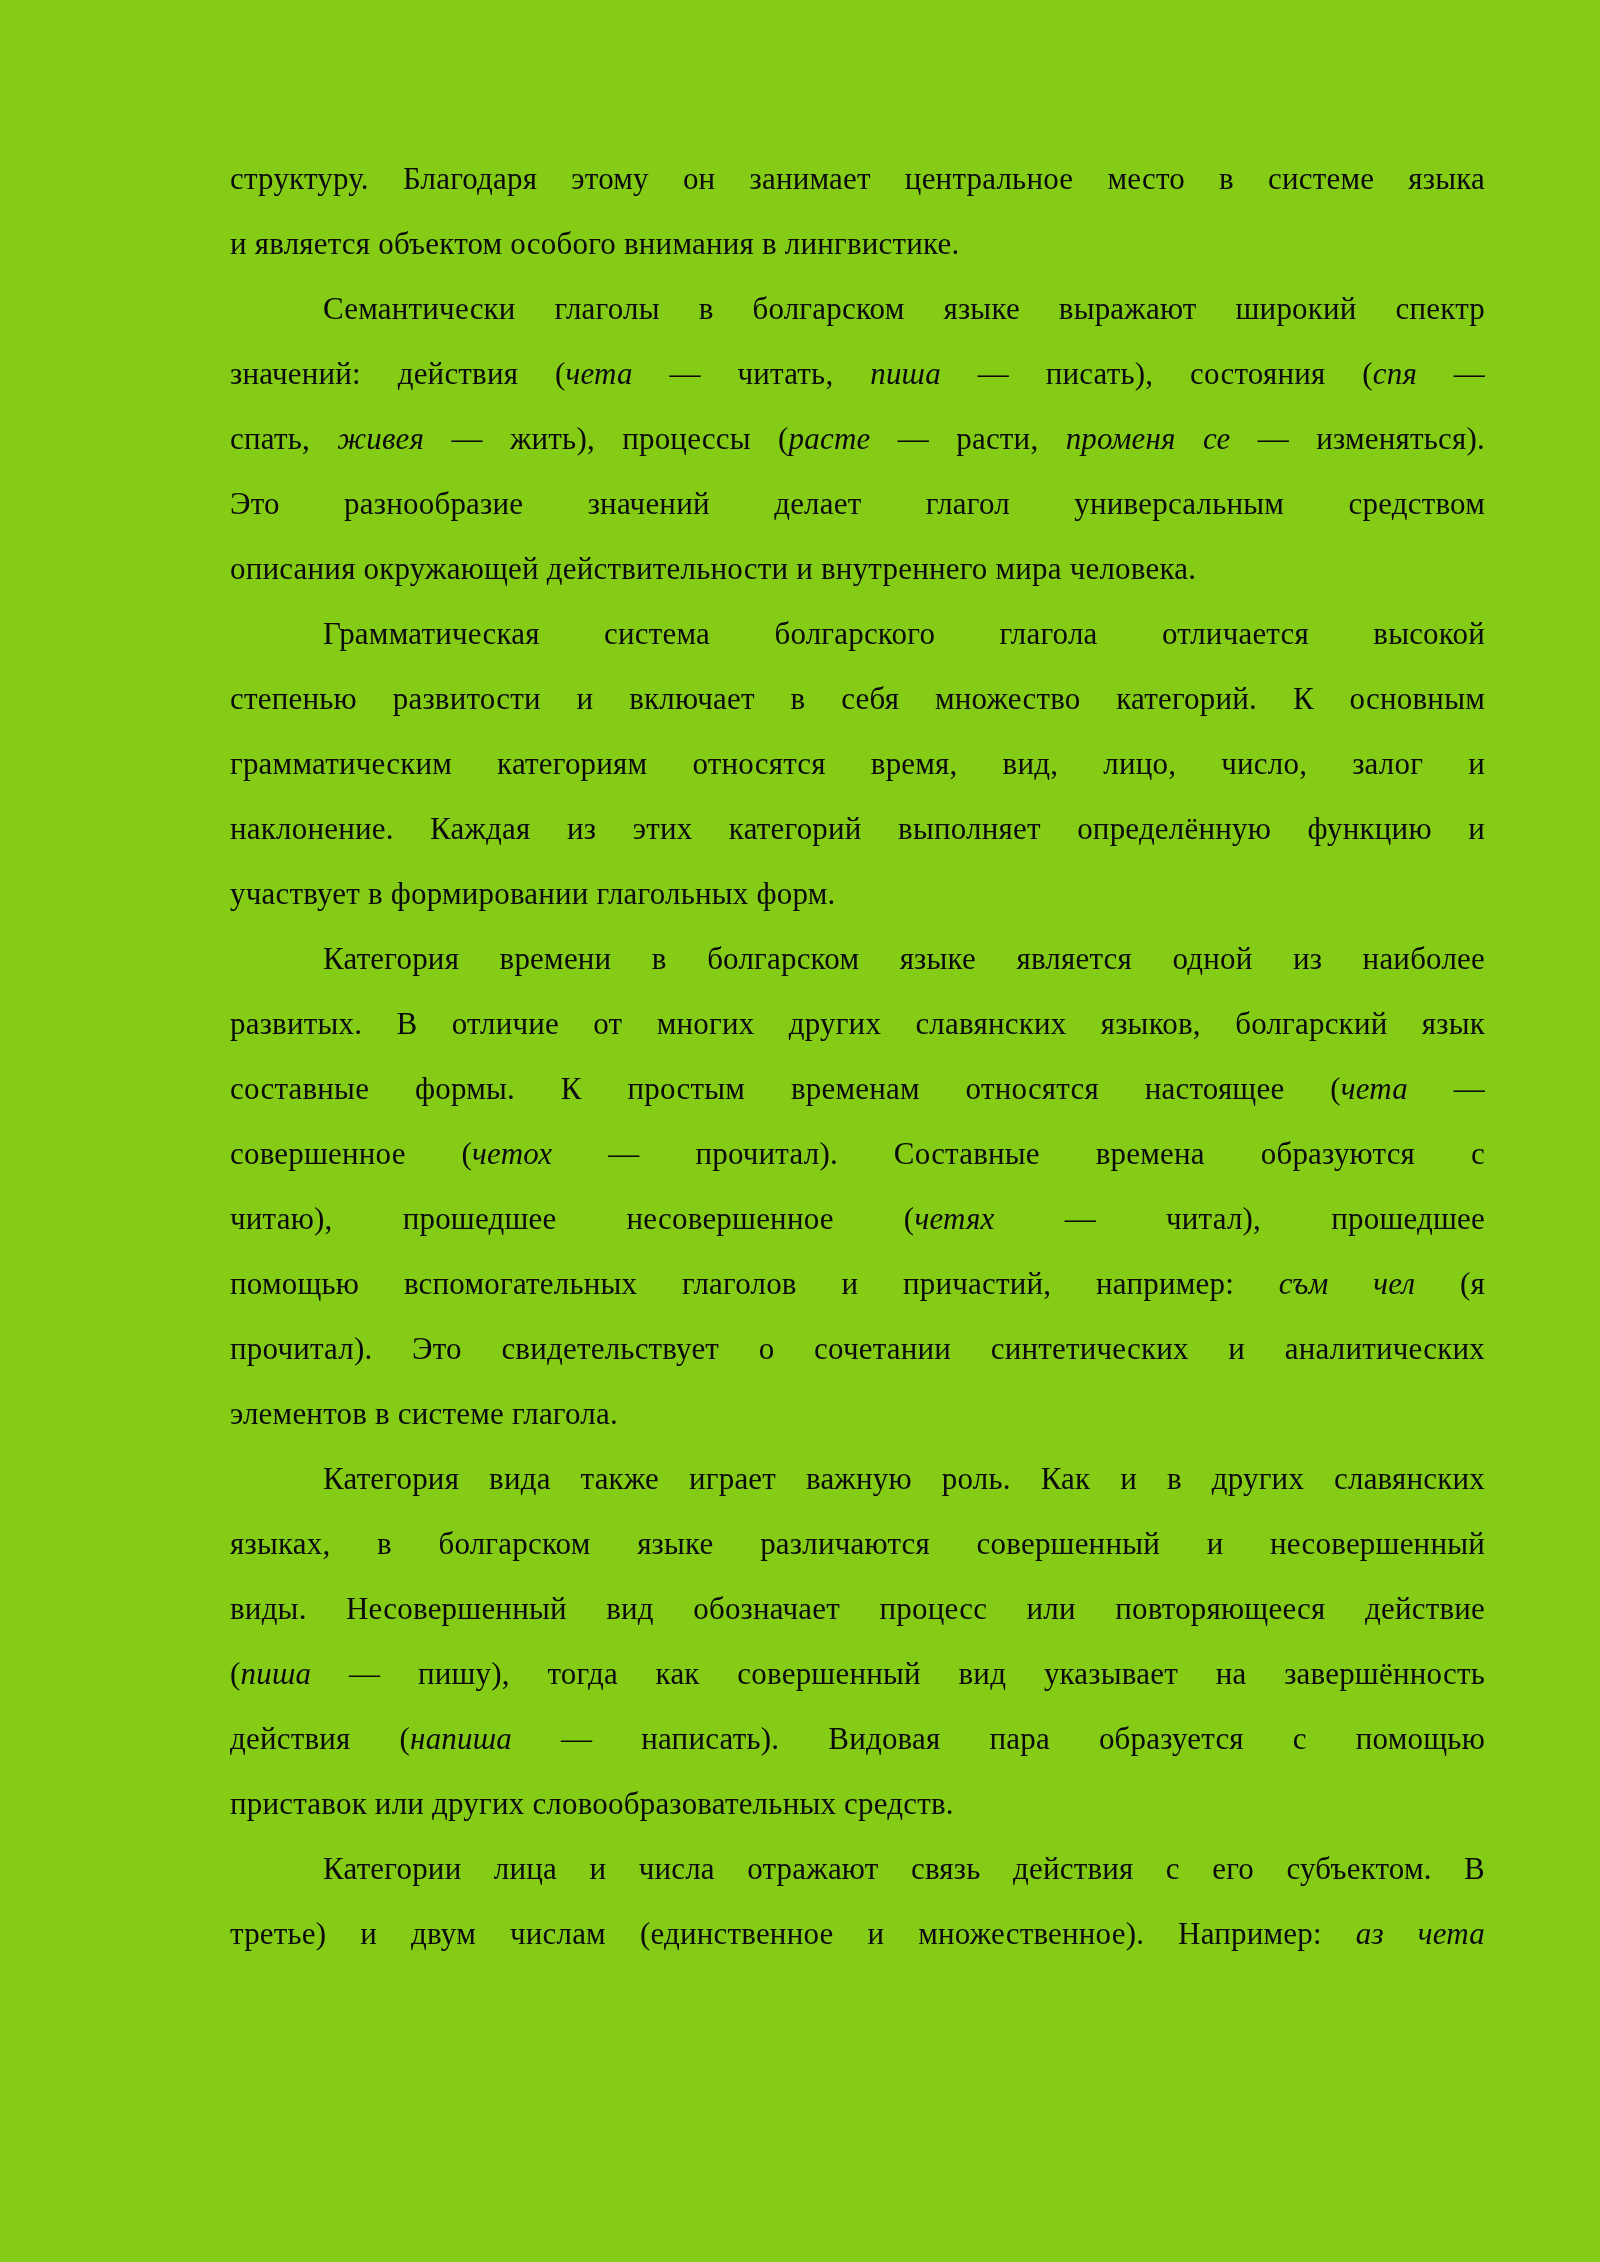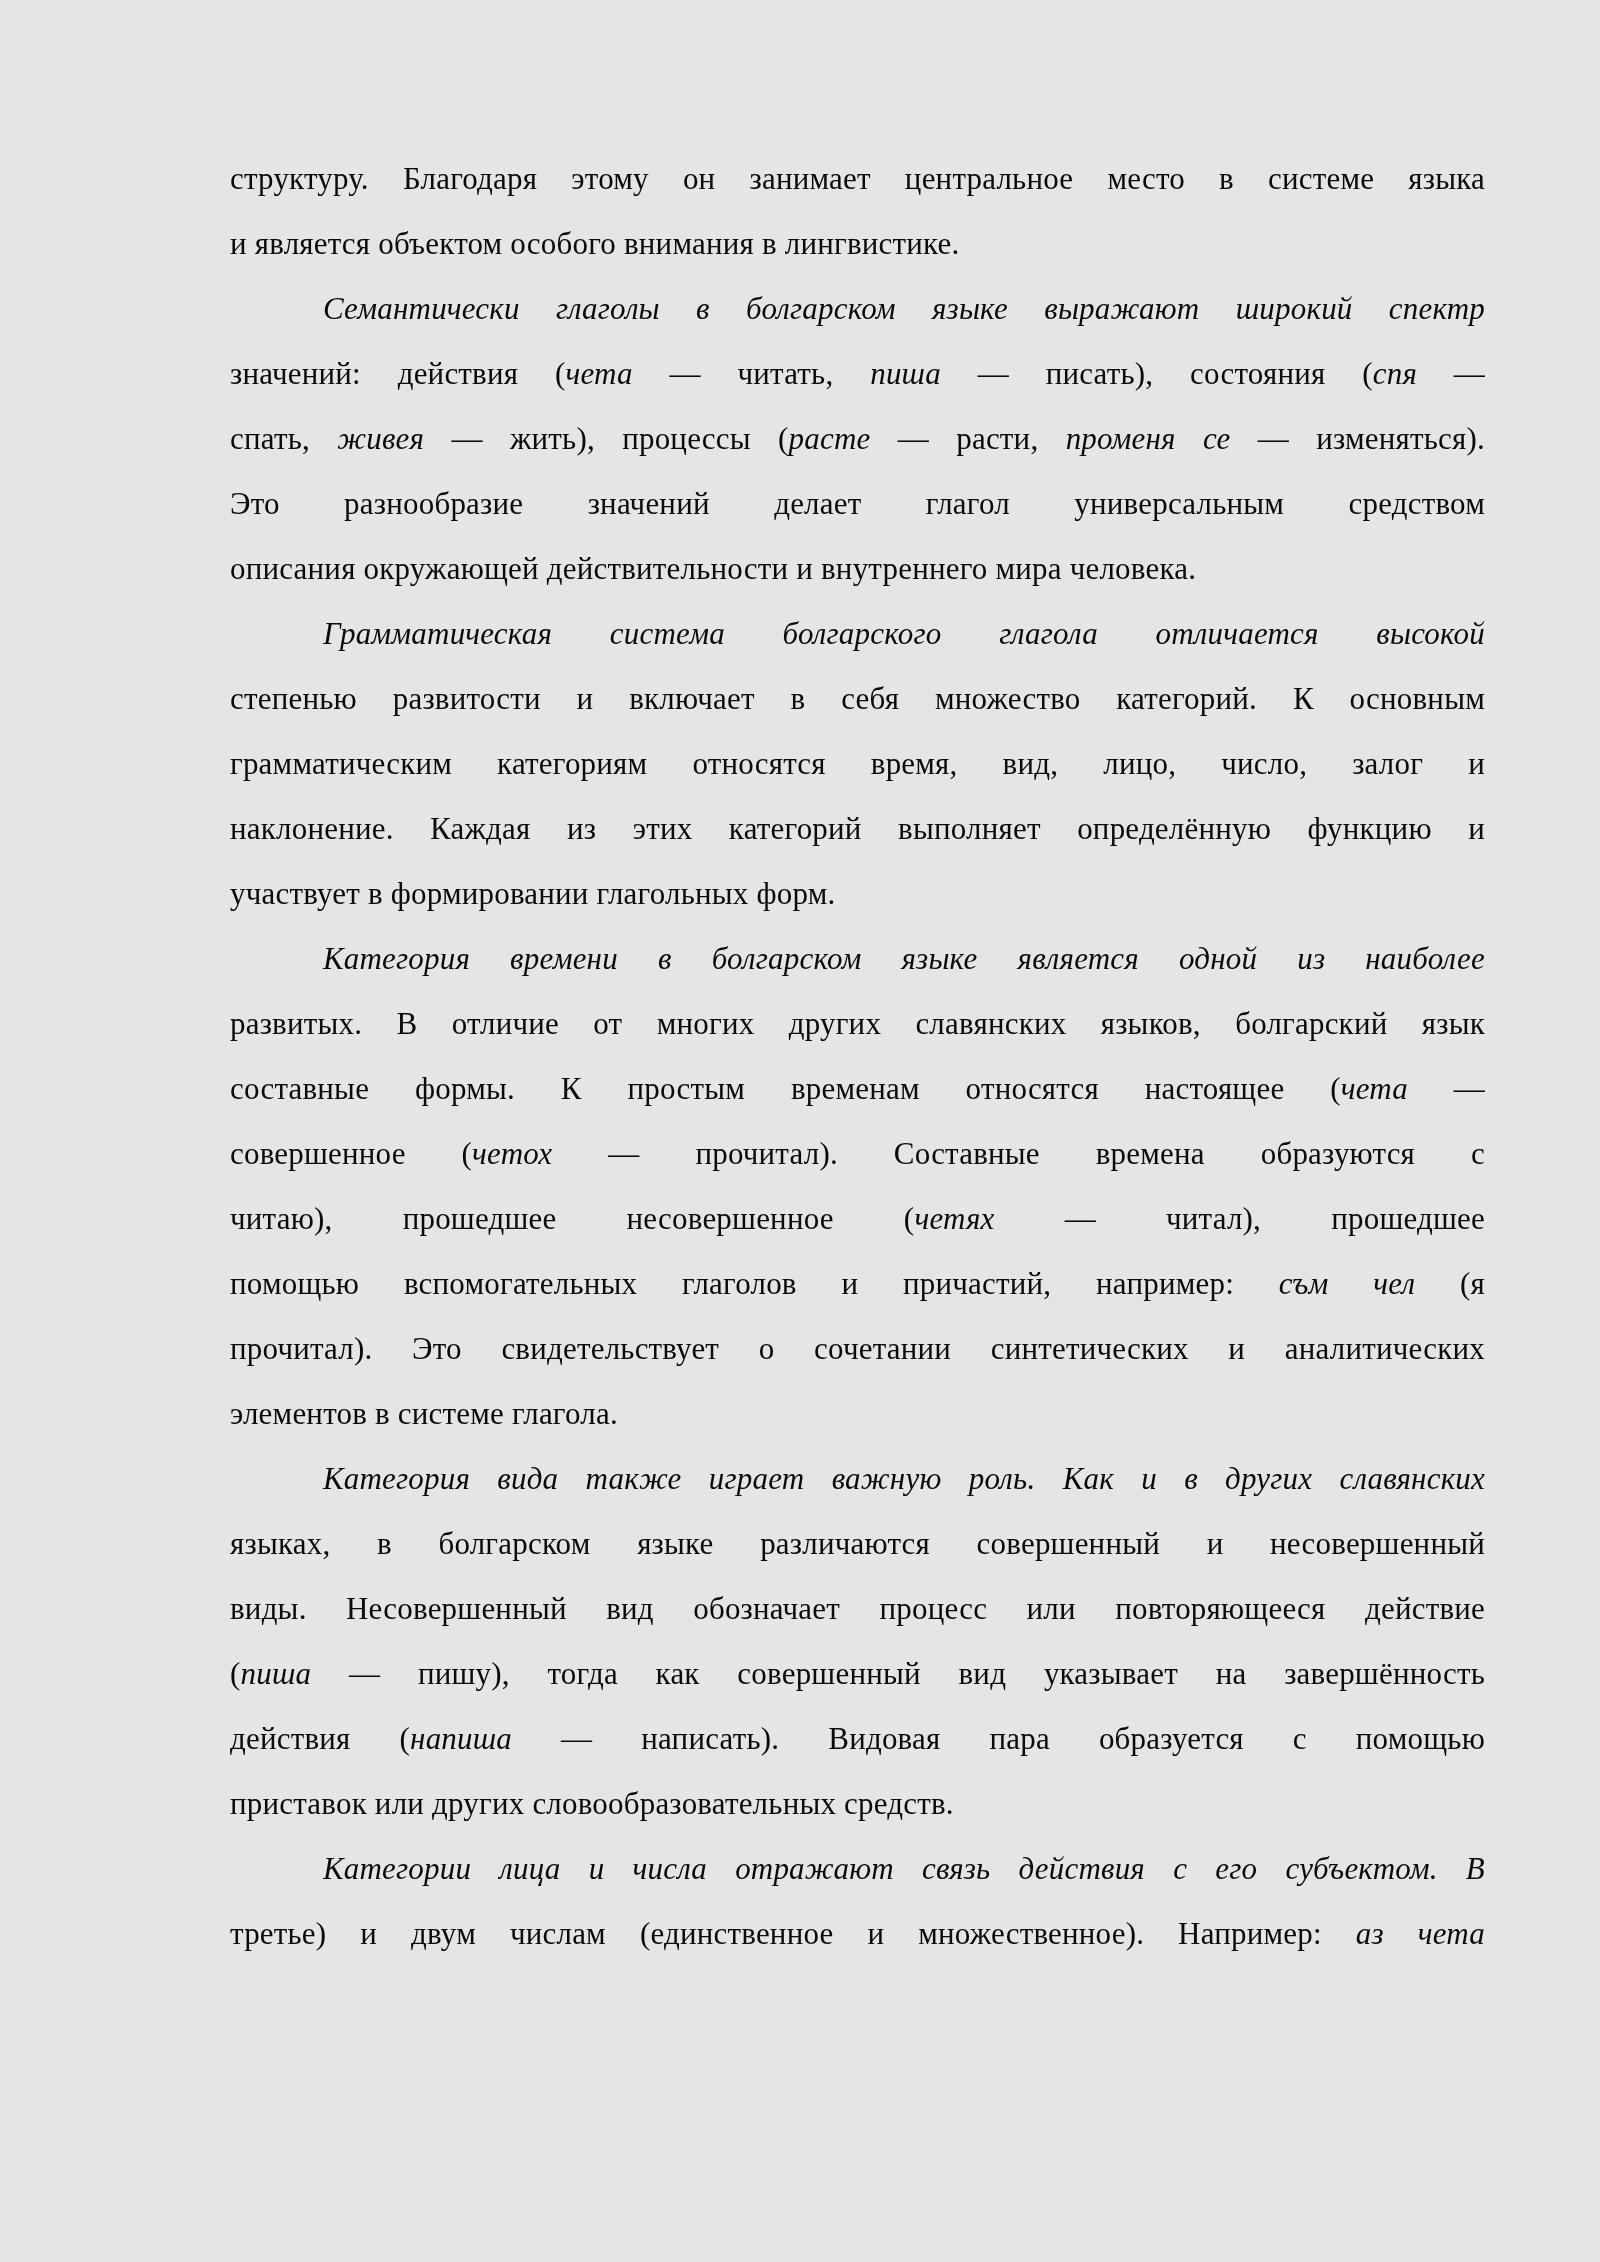--- a/index.html
+++ b/index.html
@@ -36,29 +36,28 @@
     text-align-last: justify;
     text-justify: inter-word;
     white-space: normal;
   }
   .line.last {
     text-align: left;
     text-align-last: left;
   }
   .line.indent {
     text-indent: 93px;
-    font-style: italic;
   }
   .line em {
   }
 </style>
 </head>
 <body>
 
-<div class="page" style="background: #e5e5e5;">
+<div class="page" style="background: #84cc16;">
   <div class="text-block" style="color: rgb(11, 11, 11);">
       <div class="paragraph">
         <div class="line"><span>структуру. Благодаря этому он занимает центральное место в системе языка</span></div>
         <div class="line last"><span>и является объектом особого внимания в лингвистике.</span></div>
       </div>
       <div class="paragraph">
         <div class="line indent"><span>Семантически глаголы в болгарском языке выражают широкий спектр</span></div>
         <div class="line"><span>значений: действия (</span><em>чета</em><span> — читать, </span><em>пиша</em><span> — писать), состояния (</span><em>спя</em><span> —</span></div>
         <div class="line"><span>спать, </span><em>живея</em><span> — жить), процессы (</span><em>расте</em><span> — расти, </span><em>променя се</em><span> — изменяться).</span></div>
         <div class="line"><span>Это разнообразие значений делает глагол универсальным средством</span></div>

